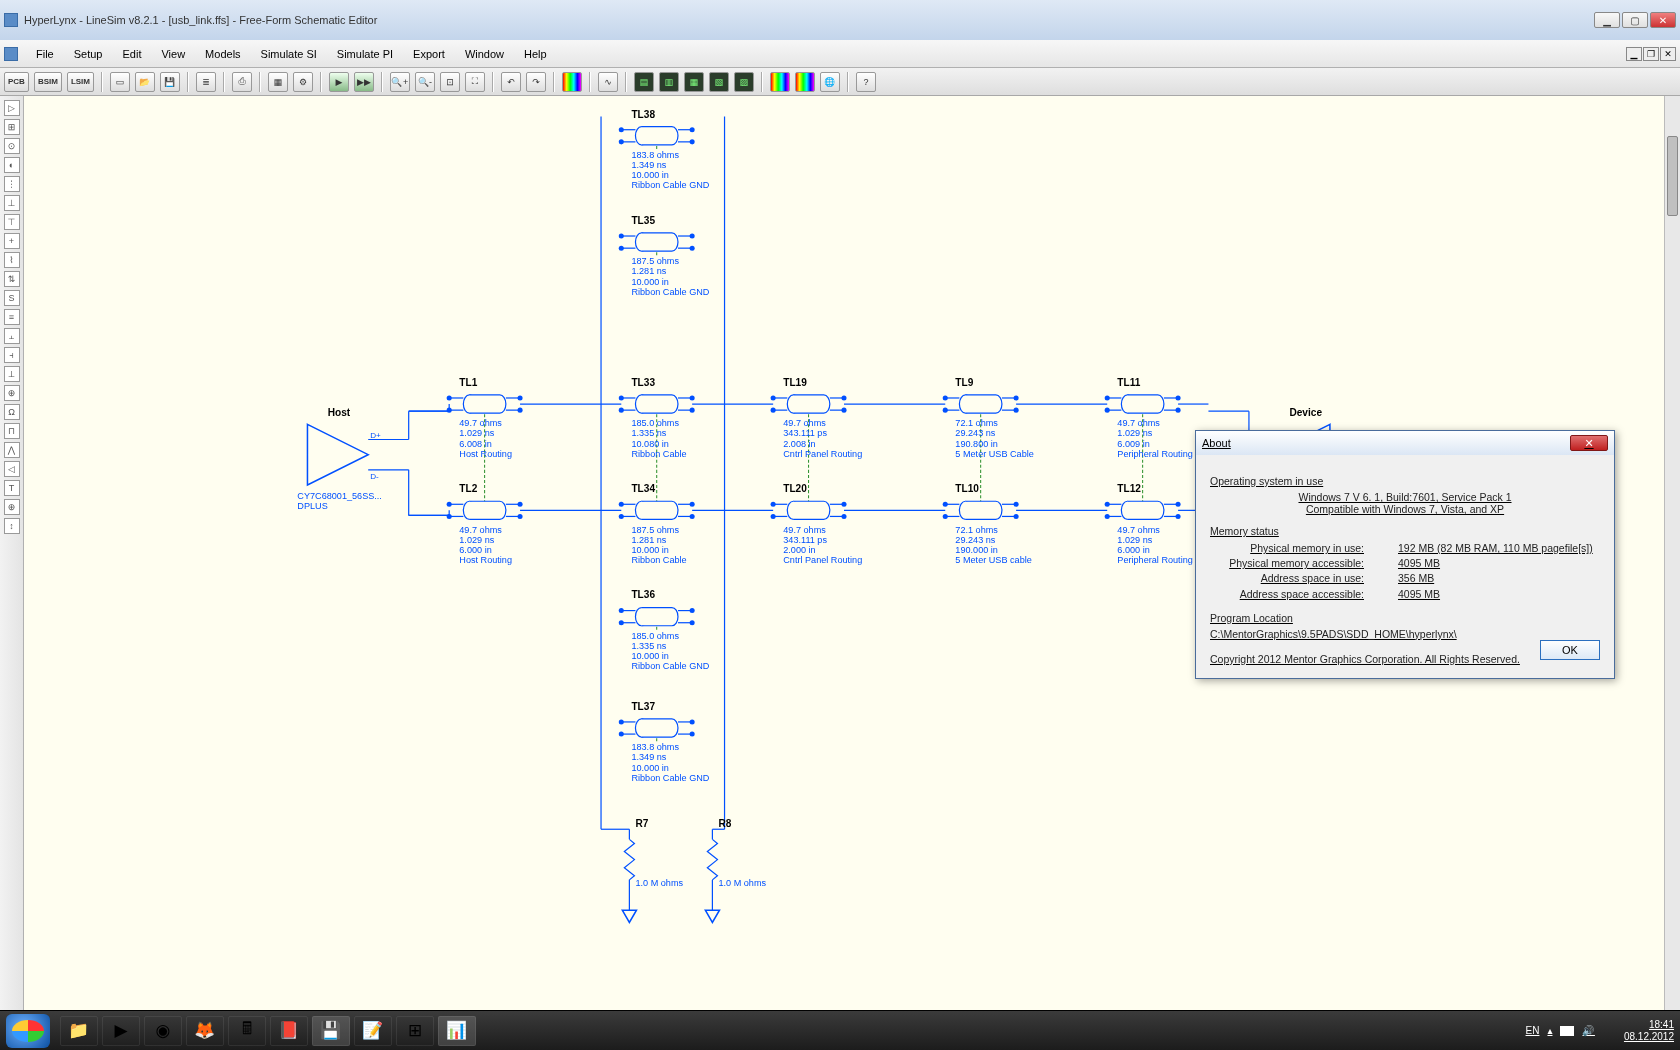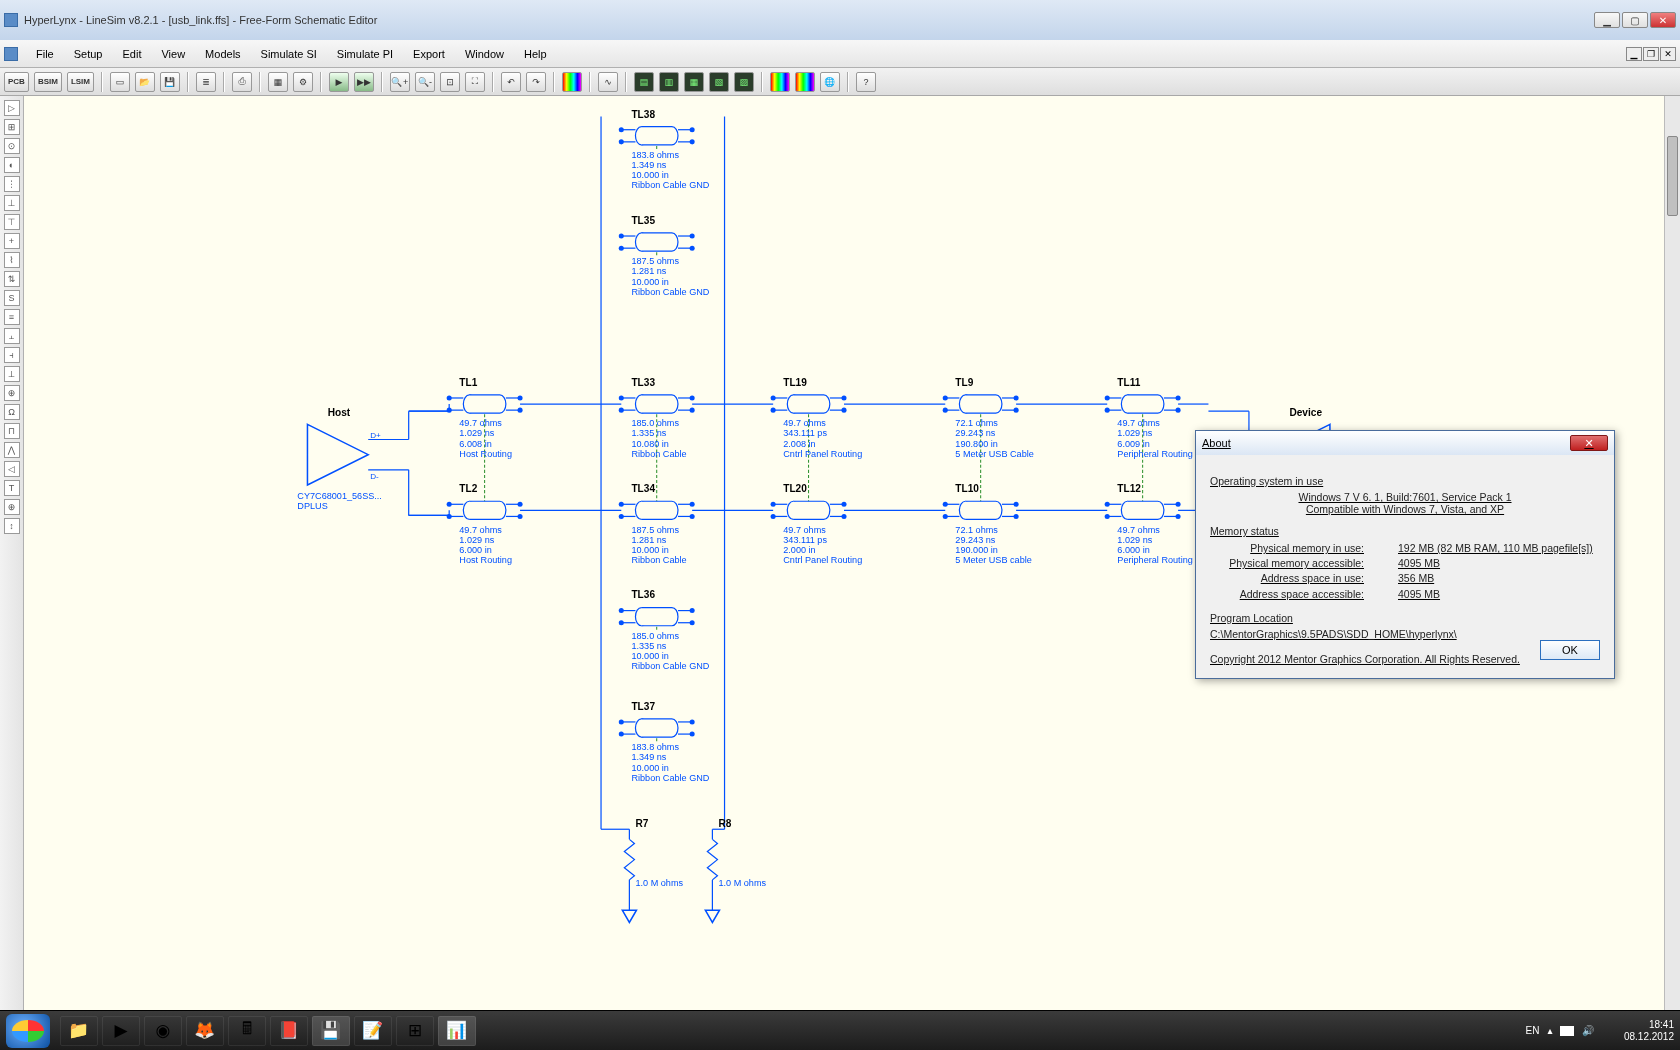--- a/index.html
+++ b/index.html
@@ -69,21 +69,21 @@
 .about-dialog .kv .k{ flex:0 0 160px; text-align:right; padding-right:6px;}
 .about-dialog .legal{ margin-top:12px; line-height:1.35;}
 .about-dialog .ok-btn{ float:right; width:60px; height:20px; border:1px solid #2a6fbf; background:linear-gradient(#fdfefe,#dce9f7); font-size:11px; border-radius:0; cursor:default; margin-top:-26px;}
 
 
 .taskbar { position:absolute; left:0; right:0; bottom:0; height:40px; background:linear-gradient(#3b3b3b,#1c1c1c); border-top:1px solid #000; display:flex; align-items:center; padding:0 6px;}
 .taskbar .start{ width:44px;height:34px; border-radius:6px; background:radial-gradient(circle at 40% 40%, #6fb2ff, #0a4ea0);margin-right:8px; position:relative;}
 .taskbar .start::after{content:"";position:absolute;inset:6px;border-radius:50%;background:conic-gradient(#f33 0 25%, #3c3 0 50%, #39f 0 75%, #fc3 0);}
 .taskbar .ticon{ width:38px;height:30px;margin:0 2px;border:1px solid rgba(255,255,255,0.08);border-radius:2px;display:flex;align-items:center;justify-content:center;font-size:17px;cursor:default;}
 .taskbar .ticon.active{ background:rgba(255,255,255,0.15);}
-.taskbar .tray{ margin-left:auto; color:#fff; font-size:10px; display:flex; align-items:center; gap:8px;}
+.taskbar .tray{ margin-left:auto; color:#fff; font-size:10px; display:flex; align-items:center; gap:8px;text-decoration:underline;}
 .taskbar .tray .clock{ text-align:right; line-height:1.15;margin-left:21px;}
 .taskbar .tray .flag{ width:14px;height:10px;background:#fff;}
 </style>
 </head>
 <body>
 
 <div class="titlebar">
   <div class="app-icon"></div>
   <span>HyperLynx - LineSim v8.2.1 - [usb_link.ffs] - Free-Form Schematic Editor</span>
   <div class="win-controls">

